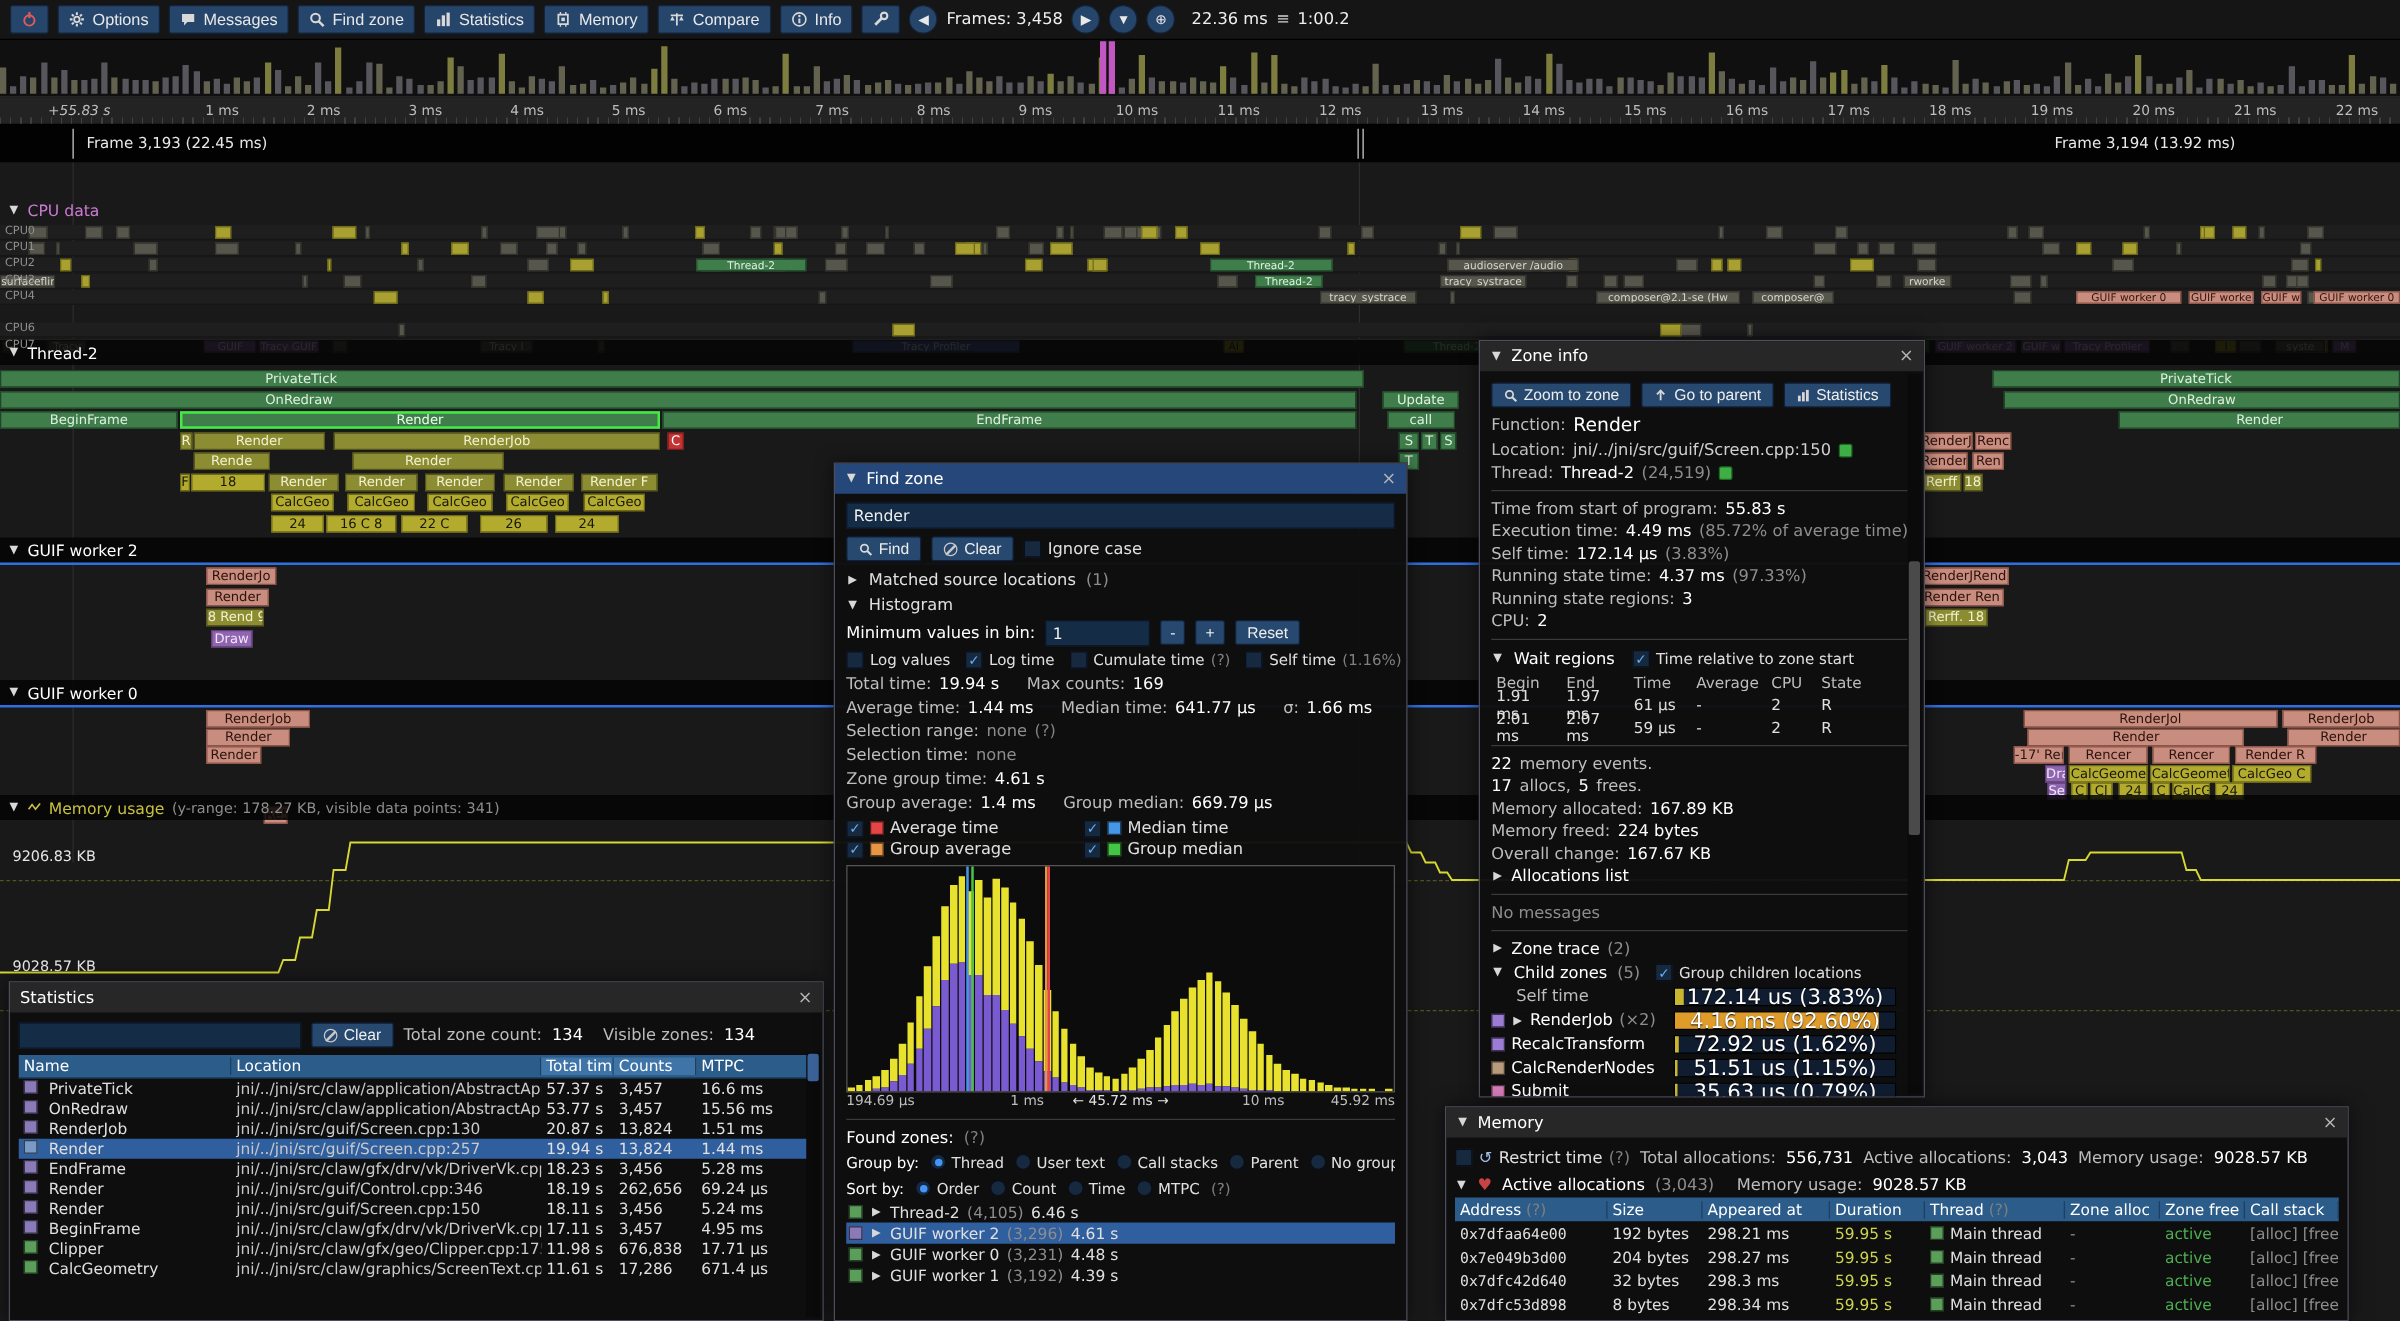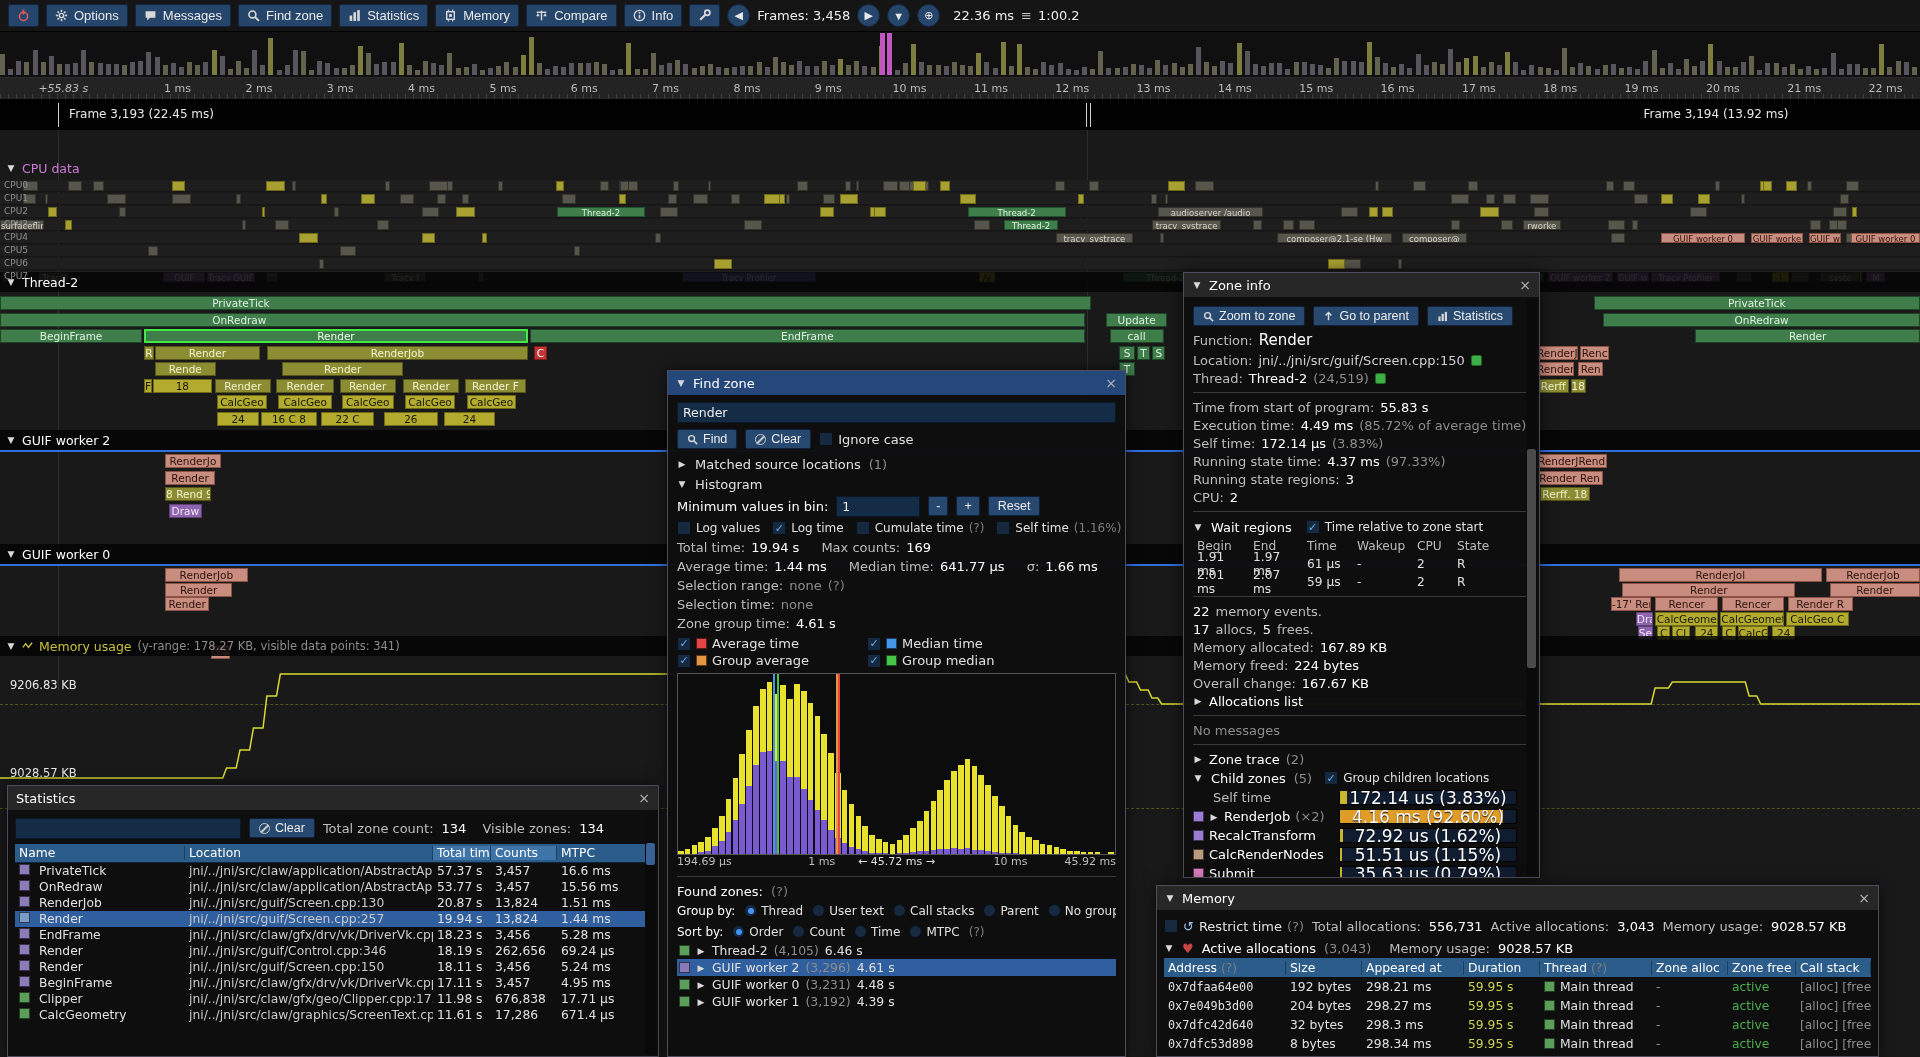--- a/index.html
+++ b/index.html
@@ -673,26 +673,20 @@
         <div class="seg c-y" style="left: 15.5854%; width: 0.961714%;"></div>
         <div class="seg c-cg" style="left: 96.1415%; width: 0.391268%;"></div>
         <div class="seg c-cg" style="left: 55%; width: 4%;">tracy_systrace</div>
         <div class="seg c-cg" style="left: 66.5%; width: 6%;">composer@2.1-se (Hw</div>
         <div class="seg c-cg" style="left: 73%; width: 3.4%;">composer@</div>
         <div class="seg c-s" style="left: 86.5%; width: 4.4%;">GUIF worker 0</div>
         <div class="seg c-s" style="left: 91.2%; width: 2.7%;">GUIF worke</div>
         <div class="seg c-s" style="left: 94.2%; width: 1.7%;">GUIF w</div>
         <div class="seg c-s" style="left: 96.4%; width: 3.6%;">GUIF worker 0</div>
       </div>
-      <div class="cpu-row" style="top: 115px;">
-        <span class="cpu-label">CPU5</span>
-        <div class="seg c-cg" style="left: 7.71674%; width: 0.52905%;"></div>
-        <div class="seg c-cg" style="left: 17.7012%; width: 0.826219%;"></div>
-        <div class="seg c-cg" style="left: 29.9193%; width: 0.28677%;"></div>
-      </div>
       <div class="cpu-row" style="top: 128px;">
         <span class="cpu-label">CPU6</span>
         <div class="seg c-cg" style="left: 69.9701%; width: 0.928518%;"></div>
         <div class="seg c-cg" style="left: 16.6303%; width: 0.242475%;"></div>
         <div class="seg c-y" style="left: 37.2062%; width: 0.921961%;"></div>
         <div class="seg c-y" style="left: 69.1535%; width: 0.889176%;"></div>
         <div class="seg c-cg" style="left: 72.7992%; width: 0.214156%;"></div>
       </div>
       <div class="cpu-row" style="top: 141px;">
         <span class="cpu-label">CPU7</span>
@@ -1044,20 +1038,26 @@
         </div><div class="statline">
           <span class="lbl">Selection range:</span>
           <span class="dim">none</span>
           <span class="help">(?)</span>
         </div><div class="statline">
           <span class="lbl">Selection time:</span>
           <span class="dim">none</span>
         </div><div class="statline">
           <span class="lbl">Zone group time:</span>
           <span class="val">4.61 s</span>
+        </div><div class="statline">
+          <span class="lbl">Group average:</span>
+          <span class="val">1.4 ms</span>
+          <span class="gap18"></span>
+          <span class="lbl">Group median:</span>
+          <span class="val">669.79 μs</span>
         </div><div style="display: grid; grid-template-columns: 190px 190px; row-gap: 2px; margin: 3px 0px 5px;">
           <label class="cb">
             <span class="cbbox on"></span>
             <span class="csq" style="background: rgb(230, 69, 69);"></span>
             <span>Average time</span>
           </label>
           <label class="cb">
             <span class="cbbox on"></span>
             <span class="csq" style="background: rgb(69, 150, 230);"></span>
             <span>Median time</span>
@@ -1496,21 +1496,21 @@
           <span class="val">Wait regions</span>
           <label class="cb" style="margin-left: 6px;">
             <span class="cbbox on"></span>
             <span style="font-size: 12px;">Time relative to zone start</span>
           </label>
         </div>
         <div class="wt-row wt-head">
           <div>Begin</div>
           <div>End</div>
           <div>Time</div>
-          <div>Wakeup</div>
+          <div>Average</div>
           <div>CPU</div>
           <div>State</div>
         </div>
         <div class="wt-row">
           <div>1.91 ms</div>
           <div>1.97 ms</div>
           <div>61 μs</div>
           <div>-</div>
           <div>2</div>
           <div>R</div>

